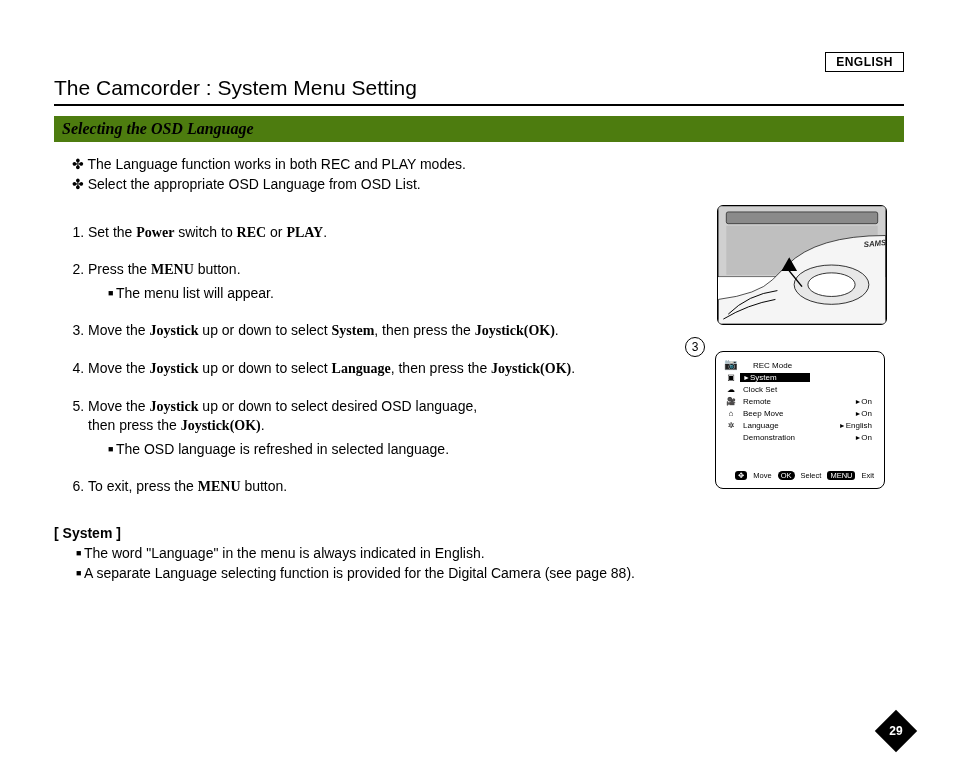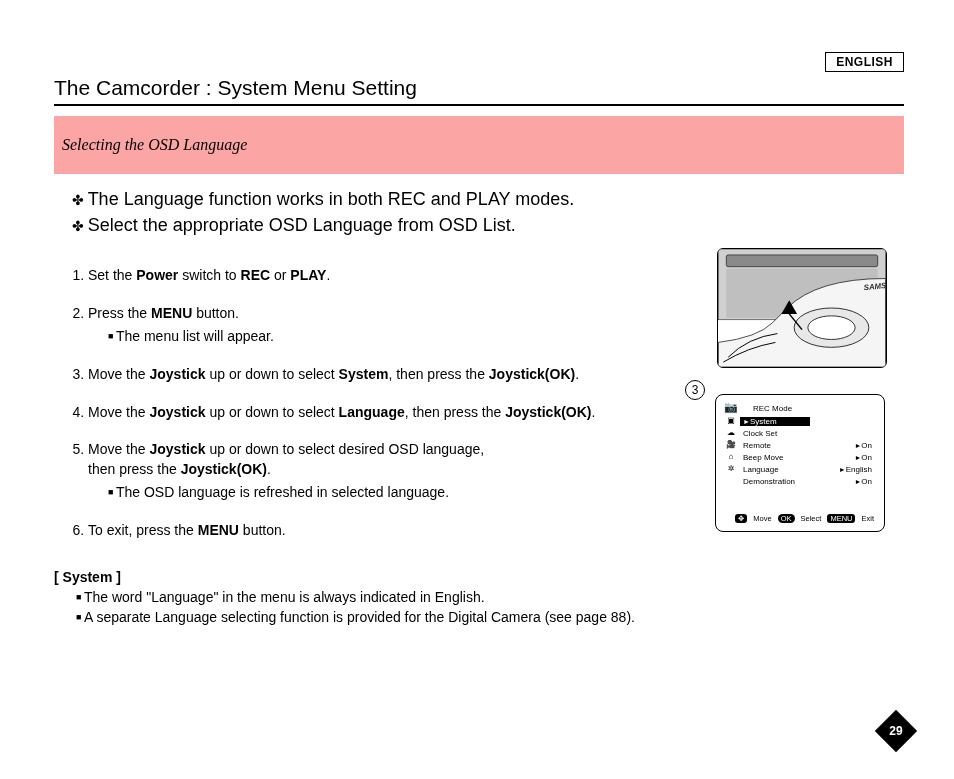--- a/index.html
+++ b/index.html
@@ -29,33 +29,33 @@
     letter-spacing: 0.5px;
   }
   .main-title {
     font-size: 21px;
     font-weight: normal;
     border-bottom: 2px solid #000;
     padding-bottom: 4px;
     margin: 32px 0 10px 0;
   }
   .section-bar {
-    background: #fca5a5;
+    background: #4d7c0f;
     font-family: "Times New Roman", Times, serif;
     font-style: italic;
-    font-weight: normal;
+    font-weight: bold;
     font-size: 16px;
-    padding: 20px 8px;
+    padding: 4px 8px;
     margin-bottom: 12px;
   }
   .intro-list {
     list-style: none;
     padding: 0 0 0 18px;
     margin: 0 0 28px 0;
-    font-size: 18px;
+    font-size: 14px;
     line-height: 1.45;
   }
   .intro-list li::before {
     content: "✤ ";
     font-size: 14px;
   }
   .content-row {
     display: flex;
     align-items: flex-start;
   }
@@ -69,21 +69,21 @@
   }
   ol.steps > li {
     margin-bottom: 18px;
   }
   ul.sub {
     list-style: none;
     margin: 4px 0 0 0;
     padding-left: 20px;
   }
   ul.sub li::before { content: "■ "; font-size: 9px; position: relative; top: -2px; }
-  .b { font-weight: bold; }
+  .b { font-weight: bold; font-family: Liberation Serif, serif; }
   .notes-head { font-weight: bold; font-size: 14px; margin-top: 28px; }
   ul.notes {
     list-style: none;
     margin: 2px 0 0 0;
     padding-left: 22px;
     font-size: 14px;
     line-height: 1.45;
   }
   ul.notes li::before { content: "■ "; font-size: 9px; position: relative; top: -2px; }
 

